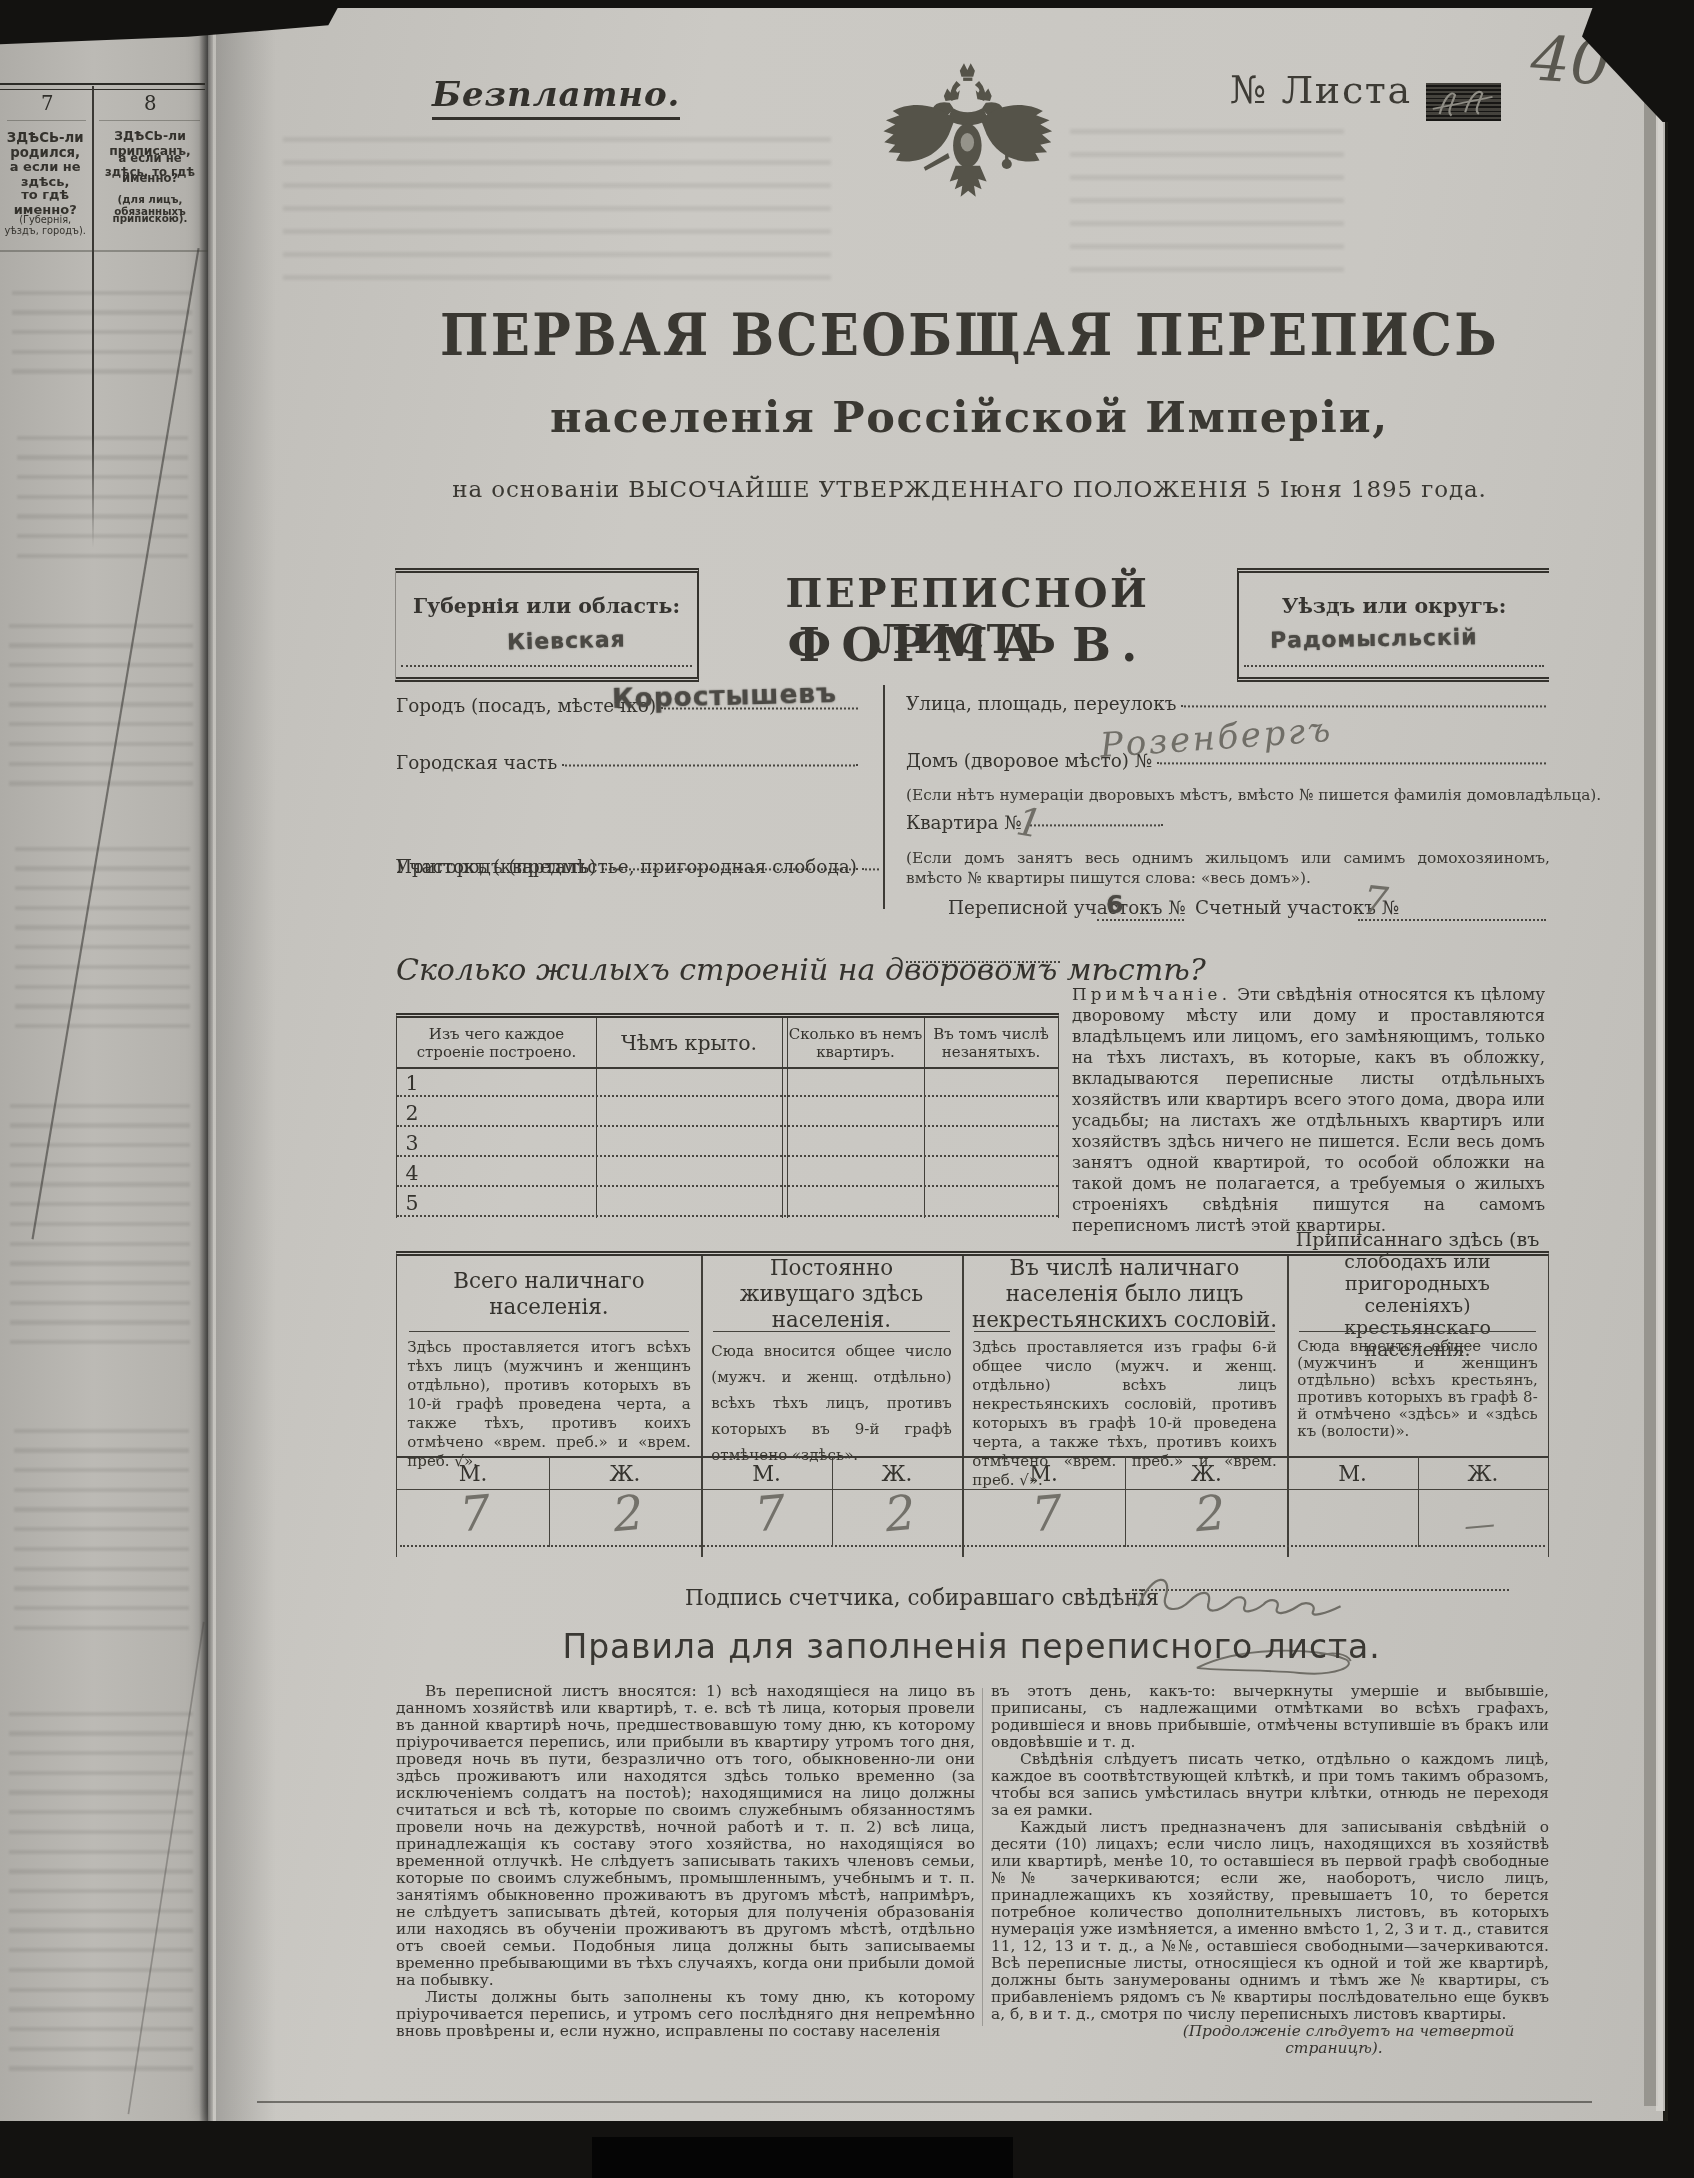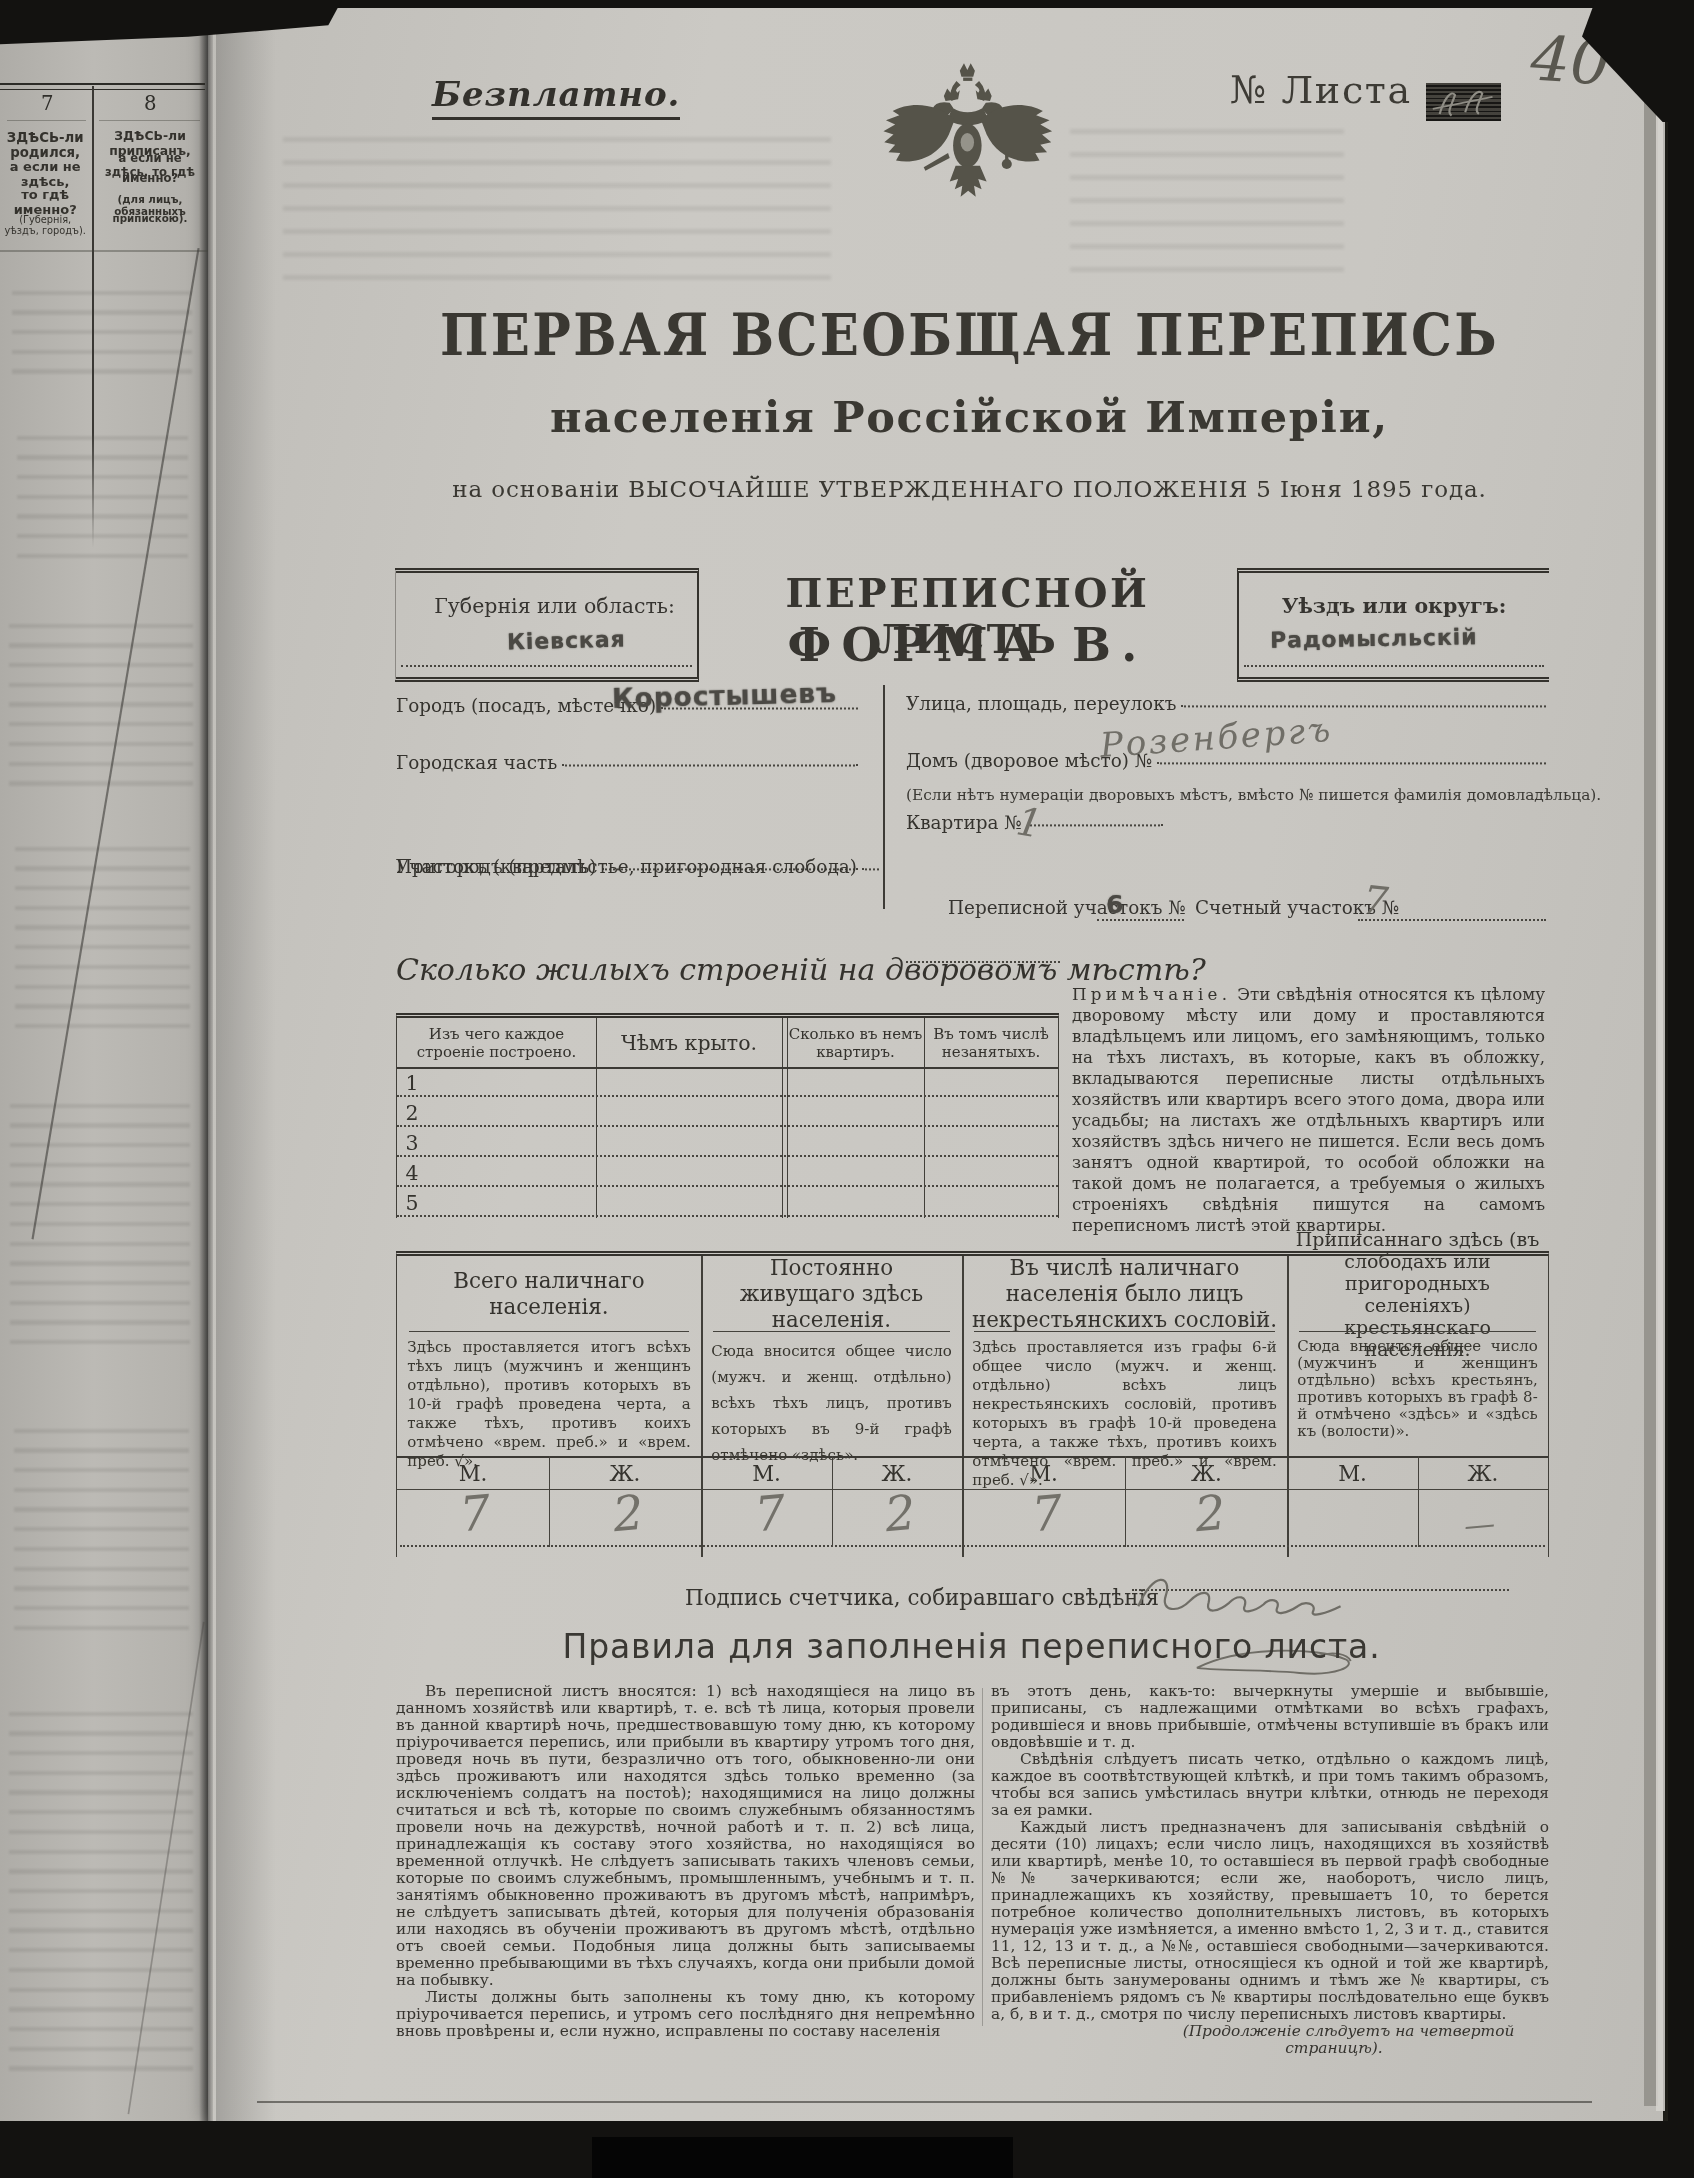--- a/index.html
+++ b/index.html
@@ -166,21 +166,21 @@
   <div class="pencil" style="left:1531px;top:24px;font-size:62px;transform:rotate(4deg);color:#59574f;">40</div>
 
   <div class="abs" style="left:353px;top:301px;width:1233px;text-align:center;font-size:57px;font-weight:bold;letter-spacing:2.6px;color:#3a3832;transform:scaleX(.9);">ПЕРВАЯ ВСЕОБЩАЯ ПЕРЕПИСЬ</div>
   <div class="abs" style="left:353px;top:392px;width:1233px;text-align:center;font-size:43px;font-weight:600;letter-spacing:1.7px;color:#3a3832;">населенія Россійской Имперіи,</div>
   <div class="abs" style="left:353px;top:476px;width:1233px;text-align:center;font-size:23px;font-weight:500;letter-spacing:0.9px;color:#3a3832;">на основаніи ВЫСОЧАЙШЕ УТВЕРЖДЕННАГО ПОЛОЖЕНІЯ 5 Іюня 1895 года.</div>
 
   <div class="bleed" style="left:283px;top:128px;width:548px;height:154px;"></div>
   <div class="bleed" style="left:1070px;top:120px;width:274px;height:163px;"></div>
 
   <div class="abs" style="left:395px;top:568px;width:301px;height:104px;border-top:5.1px double #34322d;border-bottom:5.1px double #34322d;border-right:2.1px solid #34322d;border-left:0.9px solid rgba(52,50,45,.4);">
-    <div class="abs" style="left:8px;top:20.5px;width:100%;text-align:center;font-size:20.5px;font-weight:400;">Губернія или область:</div>
+    <div class="abs" style="left:0;top:20.5px;width:100%;text-align:center;font-size:20.5px;font-weight:700;">Губернія или область:</div>
     <div class="stamp" style="left:111px;top:55px;font-size:22px;transform:rotate(-1.5deg);">Кіевская</div>
     <div class="dots" style="left:5.1px;right:5.1px;bottom:10.3px;"></div>
   </div>
   <div class="abs" style="left:702px;top:570px;width:531px;text-align:center;font-size:39px;font-weight:bold;letter-spacing:2.6px;color:#373530;">ПЕРЕПИСНОЙ ЛИСТЪ</div>
   <div class="abs" style="left:702px;top:618px;width:531px;text-align:center;font-size:46px;font-weight:bold;letter-spacing:10.3px;color:#373530;">ФОРМА В.</div>
   <div class="abs" style="left:1237px;top:568px;width:310px;height:104px;border-top:5.1px double #34322d;border-bottom:5.1px double #34322d;border-left:2.1px solid #34322d;">
     <div class="abs" style="left:0;top:20.5px;width:100%;text-align:center;font-size:20.5px;font-weight:600;">Уѣздъ или округъ:</div>
     <div class="stamp" style="left:31px;top:53px;font-size:22px;transform:rotate(-1deg);">Радомысльскій</div>
     <div class="dots" style="left:5.1px;right:5.1px;bottom:10.3px;"></div>
   </div>
@@ -215,20 +215,21 @@
       <span class="lead"></span>
   </div>
   <div class="pencil" style="left:1100px;top:717px;font-size:34px;transform:rotate(-4deg);letter-spacing:2.6px;">Розенбергъ</div>
   <div class="smallnote" style="left:906px;top:786px;width:644px;white-space:nowrap;">(Если нѣтъ нумераціи дворовыхъ мѣстъ, вмѣсто № пишется фамилія домовладѣльца).</div>
 
   <div class="fld" style="left:906px;top:812px;width:257px;">
     <span class="lbl">Квартира №</span>
       <span class="lead"></span>
   </div>
   <div class="pencil" style="left:1017px;top:800px;font-size:39px;transform:rotate(10deg);">1</div>
+  <div class="smallnote" style="left:906px;top:849px;width:644px;">(Если домъ занятъ весь однимъ жильцомъ или самимъ домохозяиномъ, вмѣсто № квартиры пишутся слова: «весь домъ»).</div>
 
   <div class="abs" style="left:906px;top:897px;font-size:18.4px;margin-left:42px;">Переписной участокъ №</div>
   <div class="stamp" style="left:1106px;top:890px;font-size:25px;">6</div>
   <div class="dots" style="left:1097px;top:895px;width:87px;height:24px;"></div>
   <div class="abs" style="left:1195px;top:897px;font-size:18.4px;">Счетный участокъ №</div>
   <div class="pencil" style="left:1363px;top:878px;font-size:39px;transform:rotate(6deg);">7</div>
   <div class="dots" style="left:1358px;top:895px;width:188px;height:24px;"></div>
 
   <div class="abs" style="left:396px;top:952px;font-size:30px;font-style:italic;font-weight:500;color:#34322d;">Сколько жилыхъ строеній на дворовомъ мѣстѣ?</div>
   <div class="dots" style="left:906px;top:961px;width:154px;"></div>

